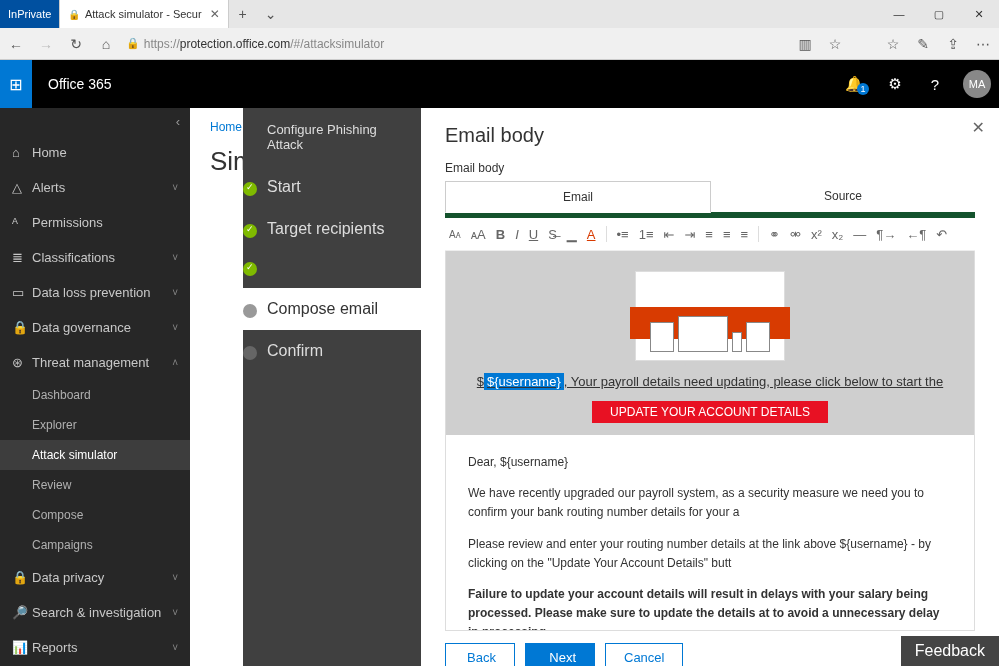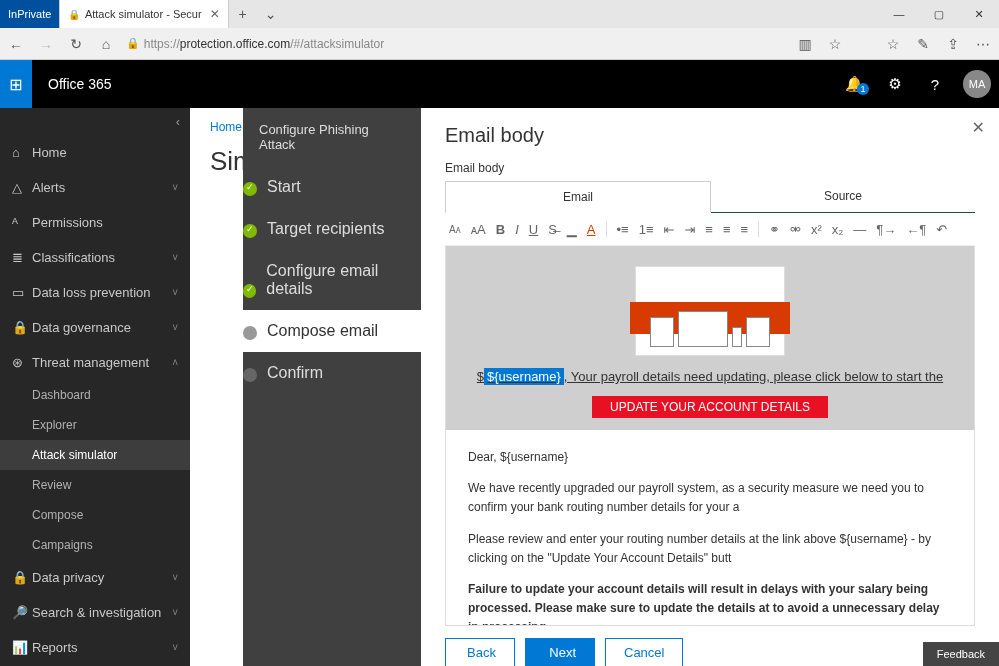--- a/index.html
+++ b/index.html
@@ -46,35 +46,35 @@
   .nav-sub.active { background: #3d3d3d; color: #fff; }
 
   
   .content { flex: 1; position: relative; background: #fff; }
   .crumb { padding: 12px 20px; font-size: 12px; color: #888; }
   .crumb a { color: #0078d4; text-decoration: none; }
   .pagetitle { padding: 0 20px; font-size: 26px; font-weight: 300; }
 
   
   .wizard { position: absolute; left: 0; top: 0; bottom: 0; width: 178px; background: #404040; color: #ddd; }
-  .wizard-title { padding: 14px 16px; font-size: 13px; }
+  .wizard-title { padding: 14px 24px; font-size: 13px; }
   .step { display: flex; align-items: flex-end; padding: 12px 0; font-size: 16px; }
   .step .dot { width: 14px; height: 14px; border-radius: 50%; background: #666; margin-right: 10px; position: relative; }
   .step.done .dot { background: #7fba00; }
   .step.done .dot::after { content: "✓"; color: #fff; font-size: 9px; position: absolute; left: 3px; top: 0; }
   .step.active { background: #fff; color: #333; }
   .step.active .dot { background: #999; }
 
   
   .panel { position: absolute; left: 178px; right: 0; top: 0; bottom: 0; background: #fff; padding: 16px 24px; overflow: hidden; }
   .panel .closex { position: absolute; top: 10px; right: 14px; font-size: 16px; color: #666; cursor: pointer; }
   .panel h1 { font-size: 20px; font-weight: 400; margin-bottom: 14px; }
   .panel .sublabel { font-size: 12px; margin-bottom: 6px; }
 
-  .tabs { display: flex; border-bottom: 1px solid #14532d; }
+  .tabs { display: flex; border-bottom: 6px solid #14532d; }
   .tabbtn { flex: 1; text-align: center; padding: 8px; font-size: 12px; cursor: pointer; }
   .tabbtn.active { border: 1px solid #ccc; border-bottom: 1px solid #fff; margin-bottom: -1px; background: #fff; }
 
   .toolbar { display: flex; gap: 10px; padding: 8px 4px; border-bottom: 1px solid #eee; color: #666; font-size: 13px; align-items: center; flex-wrap: nowrap; }
   .toolbar span { cursor: pointer; }
   .toolbar .sep { width: 1px; height: 16px; background: #ddd; }
 
   .editor { height: 380px; overflow: auto; border: 1px solid #ddd; border-top: none; font-size: 12px; }
   .hero { background: #cfcfcf; text-align: center; padding: 20px 20px 12px; }
   .heroimg { width: 150px; height: 90px; background: #fff; display: inline-block; position: relative; border: 1px solid #ddd; }
@@ -88,21 +88,21 @@
 
   .body { padding: 18px 22px; line-height: 1.6; }
   .body p { margin-bottom: 12px; }
   .body .bold { font-weight: 600; }
 
   .actions { display: flex; gap: 10px; margin-top: 12px; }
   .btn { min-width: 70px; padding: 6px 18px; font-size: 13px; text-align: right; cursor: pointer; }
   .btn.sec { border: 1px solid #0078d4; color: #0078d4; background: #fff; }
   .btn.pri { background: #0078d4; color: #fff; border: 1px solid #0078d4; }
 
-  .feedback { position: fixed; right: 0; bottom: 0; background: #444; color: #fff; font-size: 11px; padding: 6px 14px; margin-top: 13px; }
+  .feedback { position: fixed; right: 0; bottom: 0; background: #444; color: #fff; font-size: 16px; padding: 6px 14px; margin-top: 13px; }
 
   
   .overlay { position: absolute; left: 53px; top: 0; right: 0; bottom: 0; display: flex; }
 </style>
 </head>
 <body>
 
 <div class="titlebar">
   <div class="tab inprivate">
     <span>InPrivate</span>
@@ -227,21 +227,20 @@
             <div class="step done">
               <span class="dot"></span>
               <span>Start</span>
             </div>
             <div class="step done">
               <span class="dot"></span>
               <span>Target recipients</span>
             </div>
             <div class="step done">
               <span class="dot"></span>
-              <span>Configure email details</span>
             </div>
             <div class="step active">
               <span class="dot"></span>
               <span>Compose email</span>
             </div>
             <div class="step ">
               <span class="dot"></span>
               <span>Confirm</span>
             </div>
           </div>

